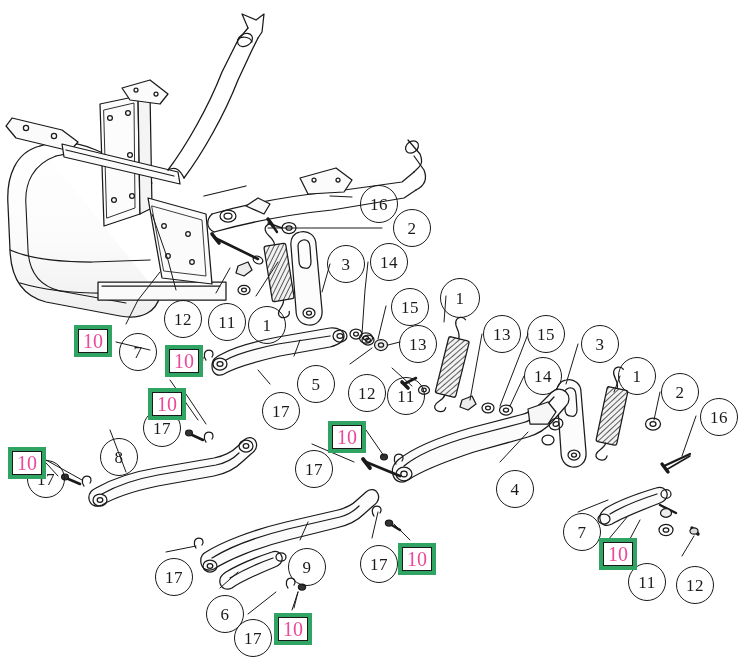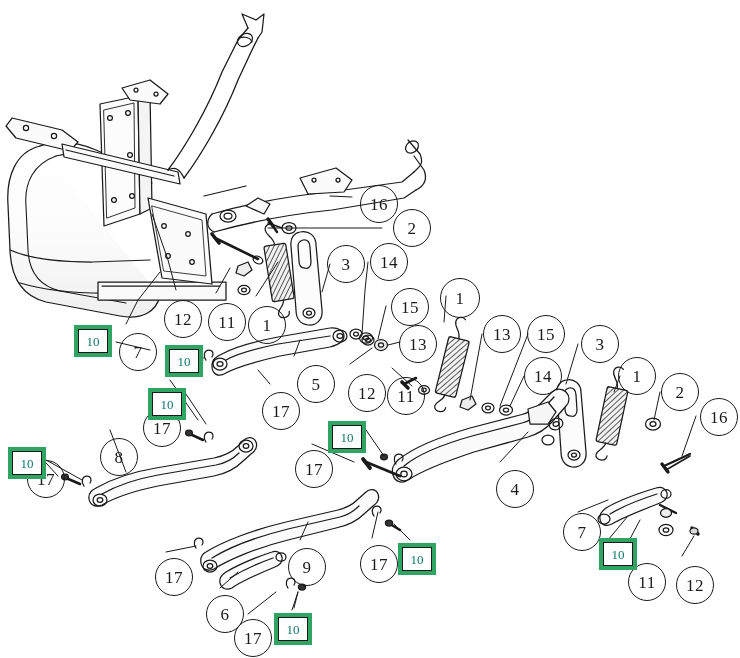--- a/index.html
+++ b/index.html
@@ -50,22 +50,22 @@
   
   .hl-box {
     position: absolute;
     box-sizing: border-box;
     border: 4px solid #2fa463;
     background: #ffffff;
     display: flex;
     align-items: center;
     justify-content: center;
     font-family: "Liberation Serif", "DejaVu Serif", serif;
-    font-size: 13px;
-    color: #0f766e;
+    font-size: 20px;
+    color: #ec4899;
     line-height: 1;
     user-select: none;
   }
   .hl-box .inner {
     border: 1.3px solid #1a1a1a;
     width: 100%;
     height: 100%;
     display: flex;
     align-items: center;
     justify-content: center;

